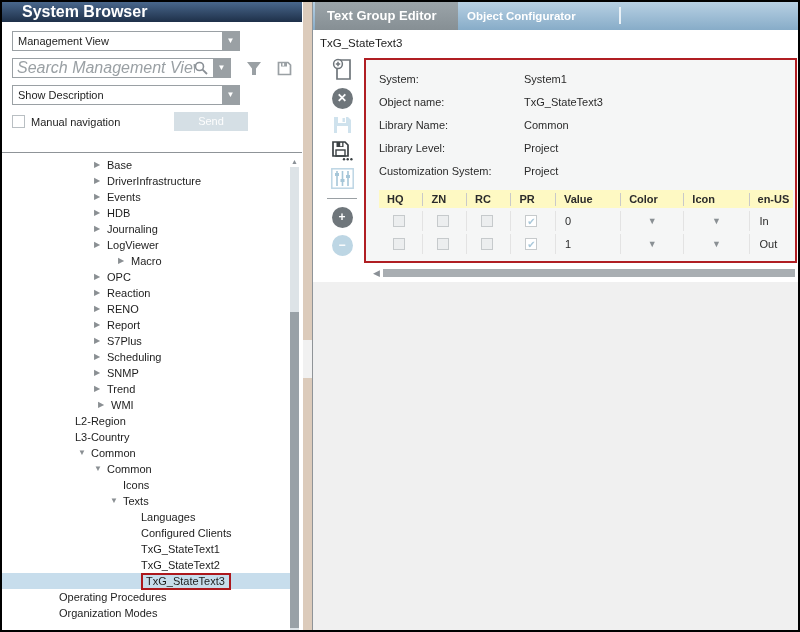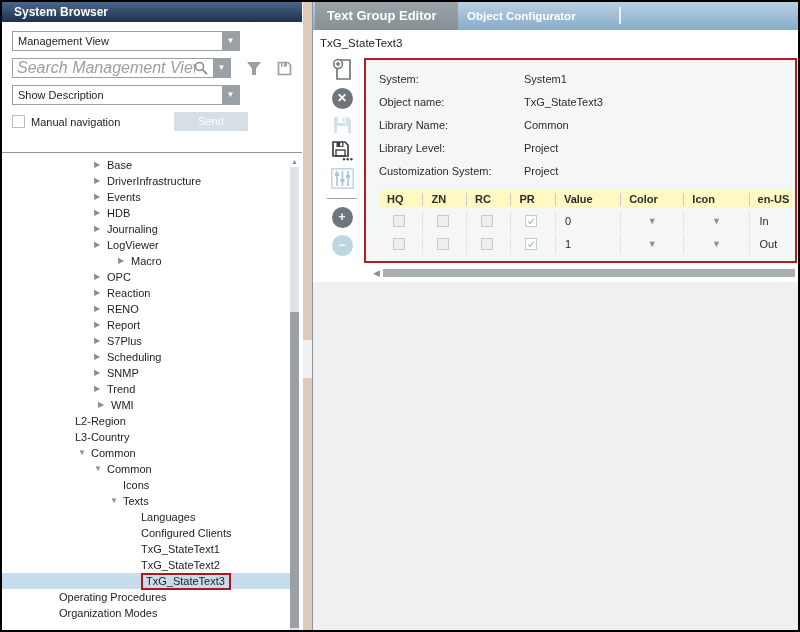--- a/index.html
+++ b/index.html
@@ -1,21 +1,21 @@
 <!DOCTYPE html>
 <html><head>
 <meta charset="utf-8">
 <style>
   * { margin:0; padding:0; box-sizing:border-box; }
   html,body { width:800px; height:632px; background:#fff; font-family:"Liberation Sans",sans-serif; }
   .window { position:relative; width:800px; height:632px; border:2px solid #000; background:#fff; overflow:hidden; }
 
   
   .left-panel { position:absolute; left:0; top:0; width:300px; height:628px; background:#fff; }
-  .titlebar { height:20px; background:linear-gradient(#49678c,#1e3049); color:#fff; font-size:12px; font-weight:bold; line-height:20px; padding-left:12px; }
+  .titlebar { height:20px; background:linear-gradient(#49678c,#1e3049); color:#fff; font-size:16px; font-weight:bold; line-height:20px; padding-left:20px; }
   .controls { padding:9px 10px 0 10px; }
   .combo { position:relative; width:228px; height:20px; border:1px solid #9aa0a4; background:#fff; margin-bottom:7px; }
   .combo .val { font-size:11px; color:#1d1d1d; line-height:18px; padding-left:5px; display:block; }
   .combo-btn { position:absolute; right:0; top:0; width:17px; height:18px; background:#9aa0a4; color:#fff; font-size:8px; text-align:center; line-height:18px; }
   .search-row { display:flex; align-items:center; margin-bottom:7px; height:20px; }
   .search-box { position:relative; width:228px; height:20px; border:1px solid #9aa0a4; background:#fff; }
   .search-box input { position:absolute; left:4px; top:1px; width:178px; height:16px; border:0; outline:0; font-family:"Liberation Sans",sans-serif; font-size:16px; font-style:italic; color:#444; }
   .search-box input::placeholder { color:#9aa0a4; font-style:italic; }
   .mag { position:absolute; right:22px; top:2px; }
   .sbtn { position:absolute; right:0; top:0; width:17px; height:18px; background:#9aa0a4; color:#fff; font-size:8px; text-align:center; line-height:18px; }

